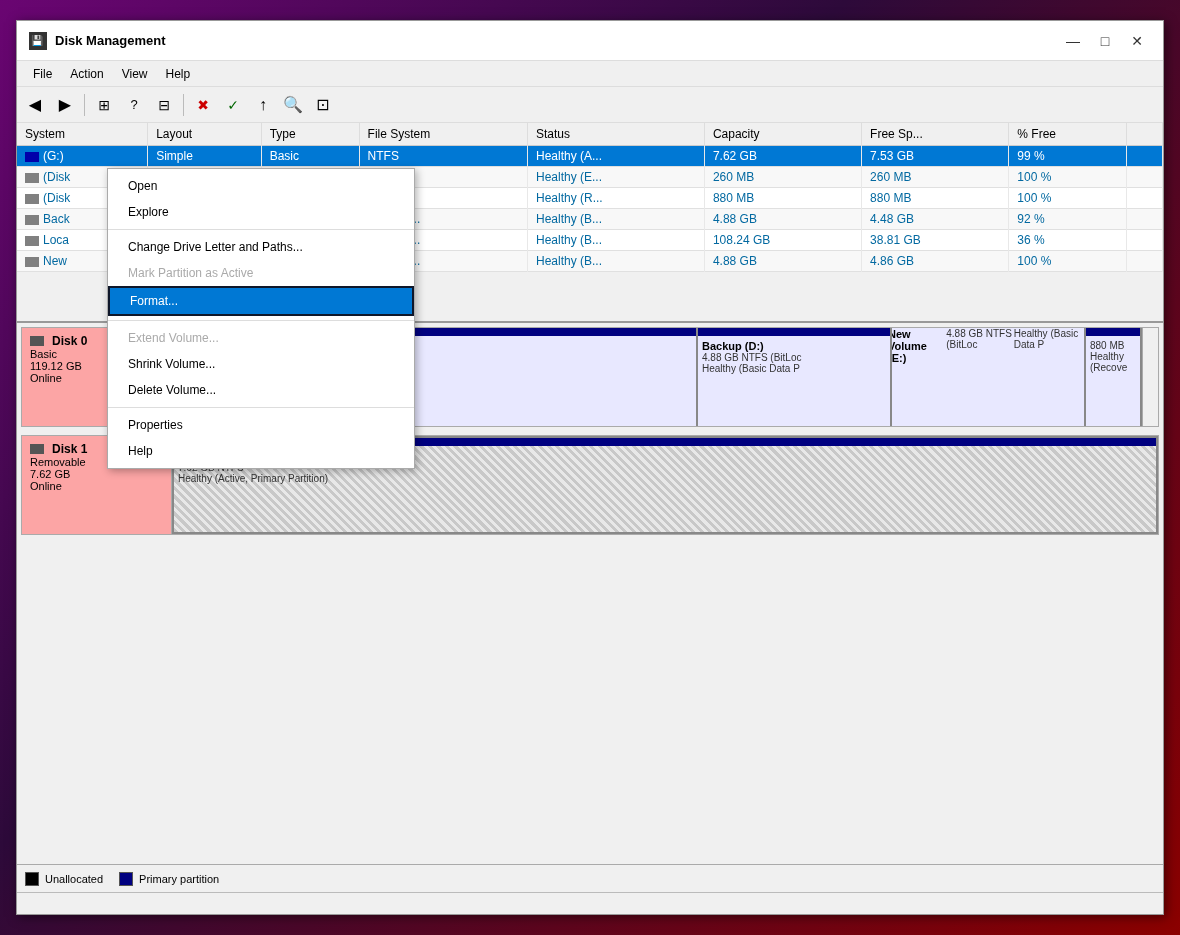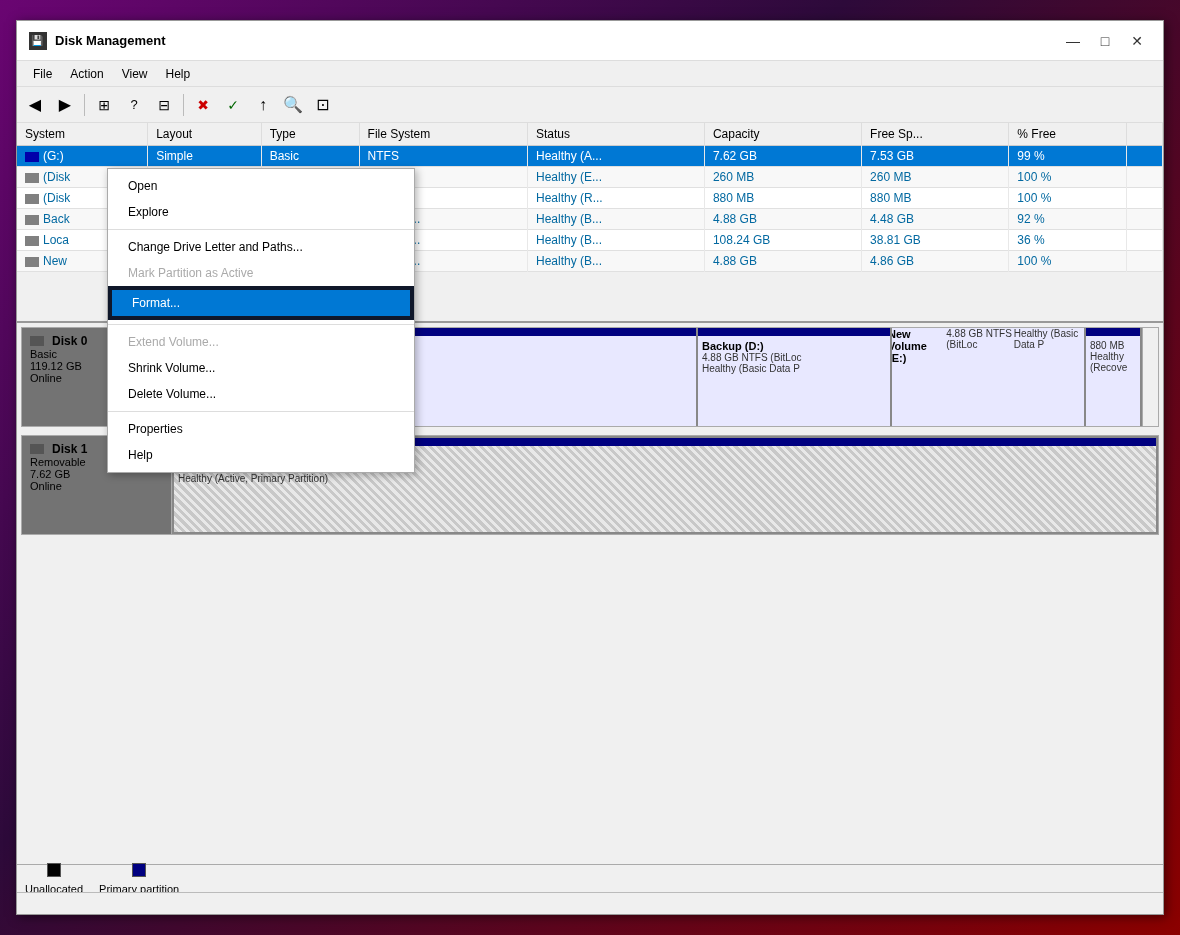--- a/index.html
+++ b/index.html
@@ -176,21 +176,21 @@
     .ctx-item {
       padding: 6px 20px;
       cursor: pointer;
       font-size: 12px;
       color: #000;
     }
     .ctx-item.disabled { color: #aaa; cursor: default; }
     .ctx-item.highlighted {
       background: #0078d4;
       color: white;
-      border: 4px solid #0f172a;
+      border: 2px solid #0f172a;
       margin: 0 0;
       padding: 6px 20px;
     }
     .ctx-separator {
       height: 1px;
       background: #ddd;
       margin: 4px 0;
     }
     
     .disk-area {
@@ -202,21 +202,21 @@
       display: flex;
       margin-bottom: 8px;
       min-height: 100px;
       border: 1px solid #aaa;
       background: #f0f0f0;
     }
     .disk-info {
       width: 150px;
       min-width: 150px;
       padding: 6px 8px;
-      background: #737373;
+      background: #fca5a5;
       border-right: 1px solid #aaa;
       font-size: 11px;
       color: #000;
     }
     .disk-info-title {
       font-weight: bold;
       font-size: 12px;
       display: flex;
       align-items: center;
       gap: 4px;
@@ -239,21 +239,20 @@
       gap: 16px;
       border-top: 1px solid #aaa;
       background: #f0f0f0;
       font-size: 11px;
       height: 28px;
     }
     .legend-item {
       display: flex;
       align-items: center;
       gap: 6px;
-      flex-direction: column;
     }
     .legend-box {
       width: 14px;
       height: 14px;
       border: 1px solid #555;
     }
     .legend-black { background: #000; }
     .legend-blue { background: #000080; }
     .status-bar {
       height: 22px;

